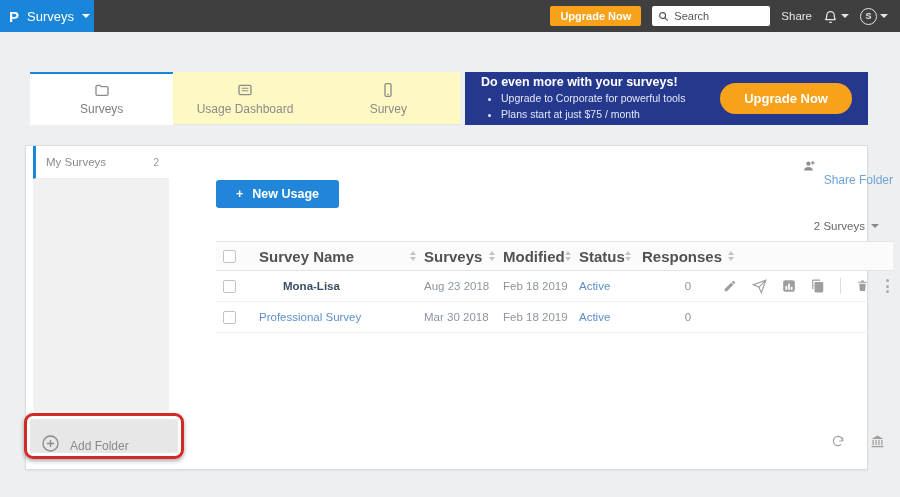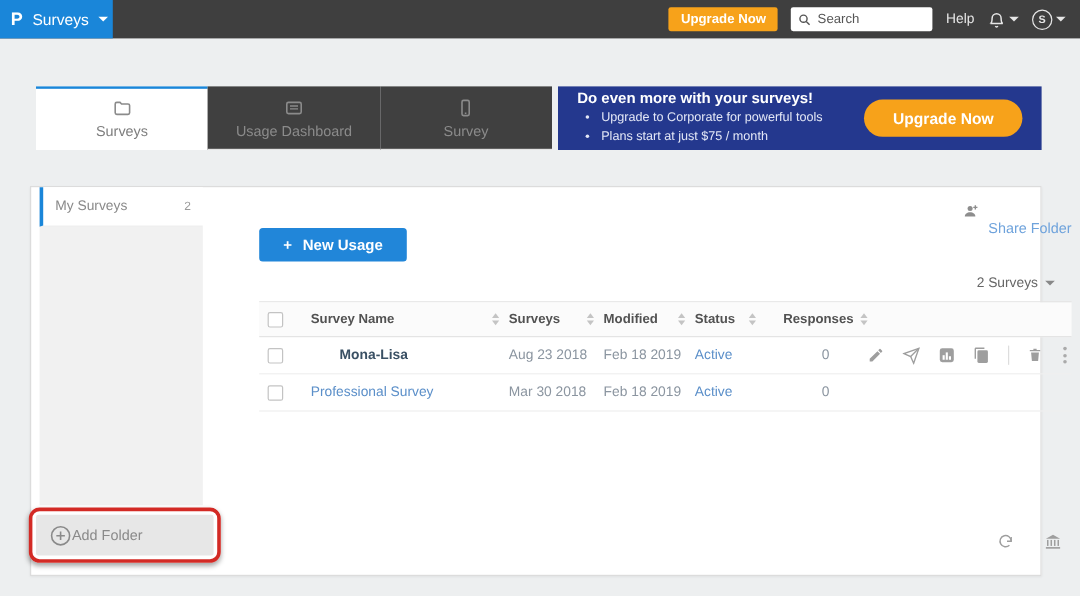--- a/index.html
+++ b/index.html
@@ -23,50 +23,50 @@
   .search-box { background:#fff; width:118px; height:20px; border-radius:2px; display:flex; align-items:center; padding:0 6px; gap:5px; color:#666; }
   .search-box input { border:none; outline:none; font-size:11px; width:100%; color:#444; font-family:inherit; background:transparent; }
   .search-box input::placeholder { color:#555; opacity:1; }
   .help-label { font-size:11.5px; cursor:pointer; }
   .icon-cluster { display:flex; align-items:center; gap:3px; cursor:pointer; }
   .avatar { width:17px; height:17px; border-radius:50%; border:1.5px solid #e6e6e6; display:flex; align-items:center; justify-content:center; font-size:9px; font-weight:bold; }
 
   
   .tabs-banner-row { position:absolute; top:72px; left:30px; width:838px; height:53px; display:flex; }
   .tabs { display:flex; width:430px; }
-  .tab { width:143.4px; display:flex; flex-direction:column; align-items:center; justify-content:center; gap:4px; background:#404040; border-top:2px solid transparent; border-bottom:1px solid #e3e3e3; color:#8b8b8b; font-size:12px; cursor:pointer; }
+  .tab { width:143.4px; display:flex; flex-direction:column; align-items:center; justify-content:center; gap:4px; background:#fef9c3; border-top:2px solid transparent; border-bottom:1px solid #e3e3e3; color:#8b8b8b; font-size:12px; cursor:pointer; }
   .tab .ticon { color:#8b8b8b; }
   .tab.active { background:#fff; border-top:2px solid #1a86d9; border-bottom:1px solid #fff; color:#7e7e7e; }
   .banner { margin-left:5px; flex:1; background:#24388e; color:#fff; display:flex; align-items:center; padding:0 16px; }
   .banner-title { font-size:12.5px; font-weight:bold; margin-bottom:2px; }
   .banner-bullets { list-style:disc; padding-left:20px; font-size:10.5px; color:#e3e7f6; line-height:1.45; }
   .banner-btn { margin-left:auto; background:#f7a21a; color:#fff; font-weight:bold; font-size:13px; padding:8px 24px; border-radius:17px; border:none; cursor:pointer; font-family:inherit; }
 
   
-  .card { position:absolute; top:155px; left:25px; width:843px; height:325px; background:#fff; border:1px solid #dcdcdc; box-shadow:0 1px 2px rgba(0,0,0,0.06); display:flex; }
+  .card { position:absolute; top:145px; left:25px; width:843px; height:325px; background:#fff; border:1px solid #dcdcdc; box-shadow:0 1px 2px rgba(0,0,0,0.06); display:flex; }
 
   
   .sidebar { width:168px; flex-shrink:0; position:relative; }
   .folder-item { position:absolute; top:0; left:7px; width:136px; height:33px; background:#fff; border-left:3px solid #1a86d9; border-bottom:1px solid #ececec; display:flex; align-items:center; justify-content:space-between; padding:0 10px 0 10px; font-size:11.5px; color:#8a8a8a; cursor:pointer; }
   .folder-count { font-size:10px; color:#9a9a9a; }
   .sidebar-body { position:absolute; top:33px; left:7px; width:136px; height:232px; background:#f1f1f1; }
   .add-folder-highlight { position:absolute; left:-2px; top:267px; width:160px; height:46px; border:3px solid #d32a25; border-radius:9px; box-shadow:0 2px 4px rgba(0,0,0,0.35); padding:3px; background:transparent; }
-  .add-folder-btn { width:100%; height:100%; background:#e7e7e7; border-radius:2px; display:flex; align-items:center; padding:0 11px; color:#8a8a8a; font-size:12px; cursor:pointer; }
+  .add-folder-btn { width:100%; height:100%; background:#e7e7e7; border-radius:2px; display:flex; align-items:flex-end; gap:10px; padding:0 11px; color:#8a8a8a; font-size:12px; cursor:pointer; }
 
   
   .main { flex:1; position:relative; padding:0 18px 0 22px; display:flex; flex-direction:column; }
   .share-row { height:34px; display:flex; justify-content:flex-end; align-items:center; gap:7px; color:#9e9e9e; padding-top:6px; }
   .share-link { color:#6fa3dc; font-size:12px; cursor:pointer; text-decoration:none;margin-top:28px; }
   .new-survey-btn { align-self:flex-start; background:#2186d9; color:#fff; border:none; border-radius:3px; font-size:12.5px; font-weight:bold; padding:7px 20px; display:flex; align-items:center; gap:9px; cursor:pointer; font-family:inherit; }
   .count-row { display:flex; justify-content:flex-end; align-items:center; gap:6px; color:#666; font-size:11.5px; margin:12px 14px 9px 0; cursor:pointer; }
   .count-row .caret { color:#888; }
 
   
   .table { border-top:1px solid #e4e4e4; }
-  .thead { display:flex; align-items:center; height:29px; background:#fbfbfb; border-bottom:1px solid #e4e4e4; color:#525252; font-size:11px; font-weight:bold; }
+  .thead { display:flex; align-items:center; height:29px; background:#fbfbfb; border-bottom:1px solid #e4e4e4; color:#525252; font-size:15px; font-weight:bold; }
   .trow { display:flex; align-items:center; height:31px; border-bottom:1px solid #efefef; font-size:11.5px; color:#8b95a0; }
   .cell-cb { width:43px; padding-left:7px; }
   .cell-name { width:165px; display:flex; justify-content:space-between; align-items:center; padding-right:8px; }
   .cell-created { width:79px; display:flex; justify-content:space-between; align-items:center; padding-right:8px; }
   .cell-modified { width:76px; display:flex; justify-content:space-between; align-items:center; padding-right:8px; }
   .cell-status { width:57px; display:flex; justify-content:space-between; align-items:center; padding-right:6px; }
   .cell-resp { width:70px; display:flex; justify-content:center; align-items:center; gap:6px;margin-left:17px; }
   .cell-actions { flex:1; display:flex; justify-content:flex-end; align-items:center; gap:15px; color:#9e9e9e; padding-right:2px; }
   .checkbox { width:13px; height:13px; border:1px solid #c3c3c3; border-radius:2px; background:#fff; cursor:pointer; }
   .sort { display:inline-flex; flex-direction:column; gap:2px; cursor:pointer; }
@@ -95,21 +95,21 @@
     <button class="upgrade-btn-top">Upgrade Now</button>
     <div class="search-box">
       <span>
         <svg width="11" height="11" viewBox="0 0 24 24" fill="none" stroke="#555" stroke-width="2.6">
             <circle cx="10" cy="10" r="6.5"></circle>
             <path d="M15 15l6 6"></path>
           </svg>
       </span>
       <input type="text" placeholder="Search" style="">
     </div>
-    <span class="help-label">Help</span>
+    <span class="help-label">Share</span>
     <span class="icon-cluster">
       <span>
         <svg width="15" height="15" viewBox="0 0 24 24" fill="none" stroke="#e6e6e6" stroke-width="2">
             <path d="M18 10a6 6 0 1 0-12 0c0 6-2.2 7-2.2 7h16.4S18 16 18 10"></path>
             <path d="M10.3 20.5a2 2 0 0 0 3.4 0"></path>
           </svg>
       </span>
       <span class="caret"></span>
     </span>
     <span class="icon-cluster">

